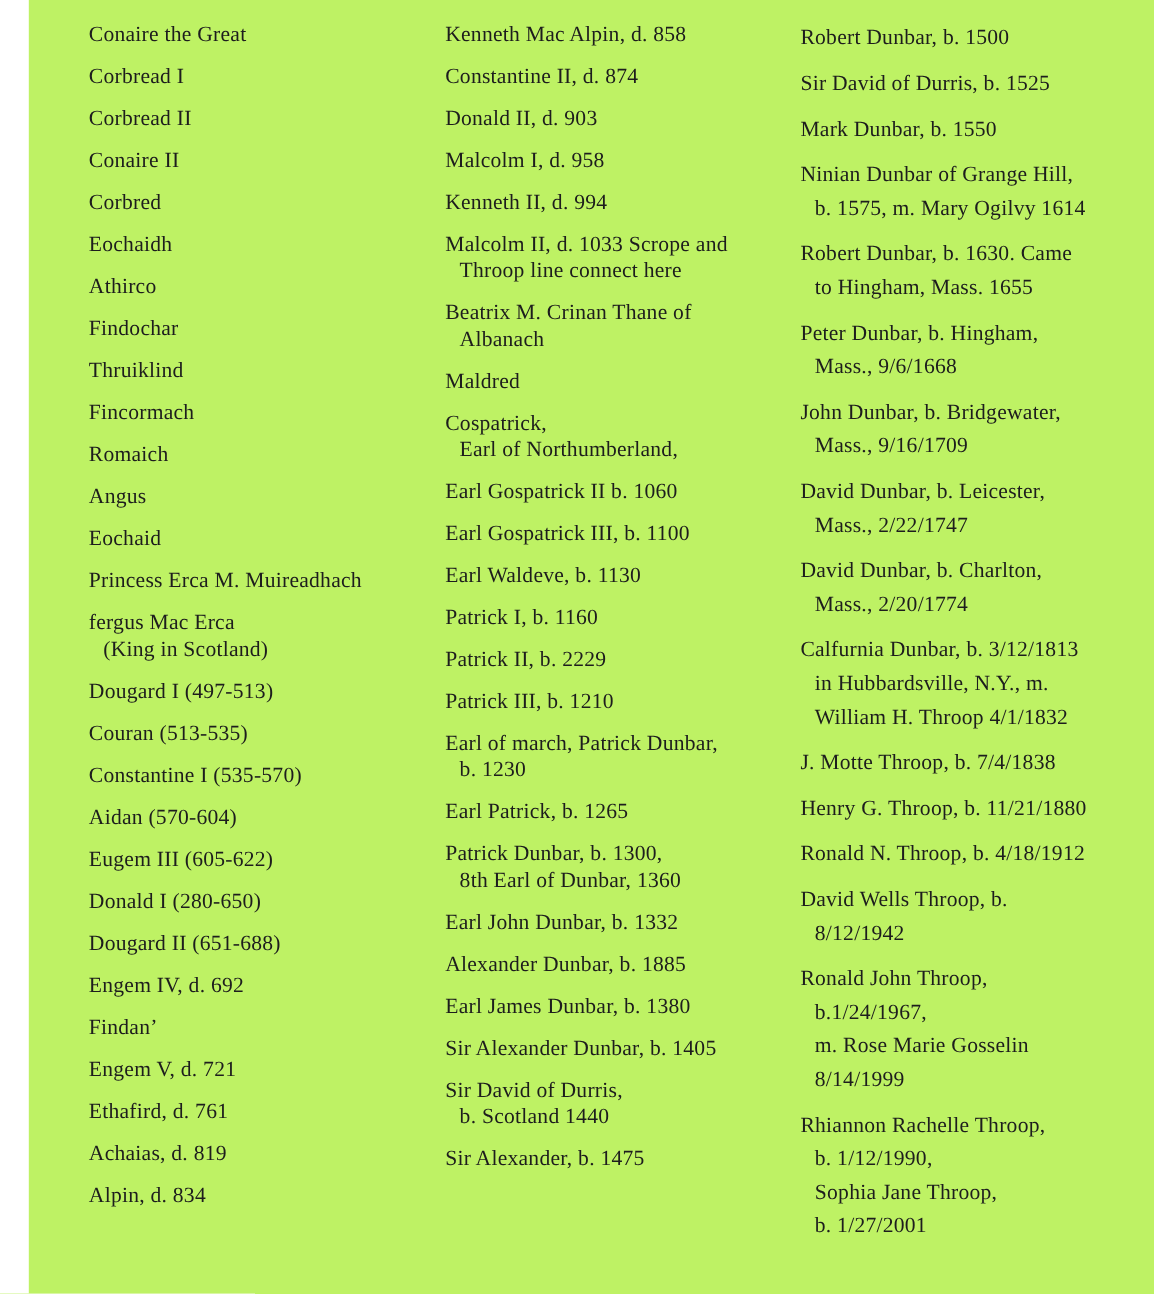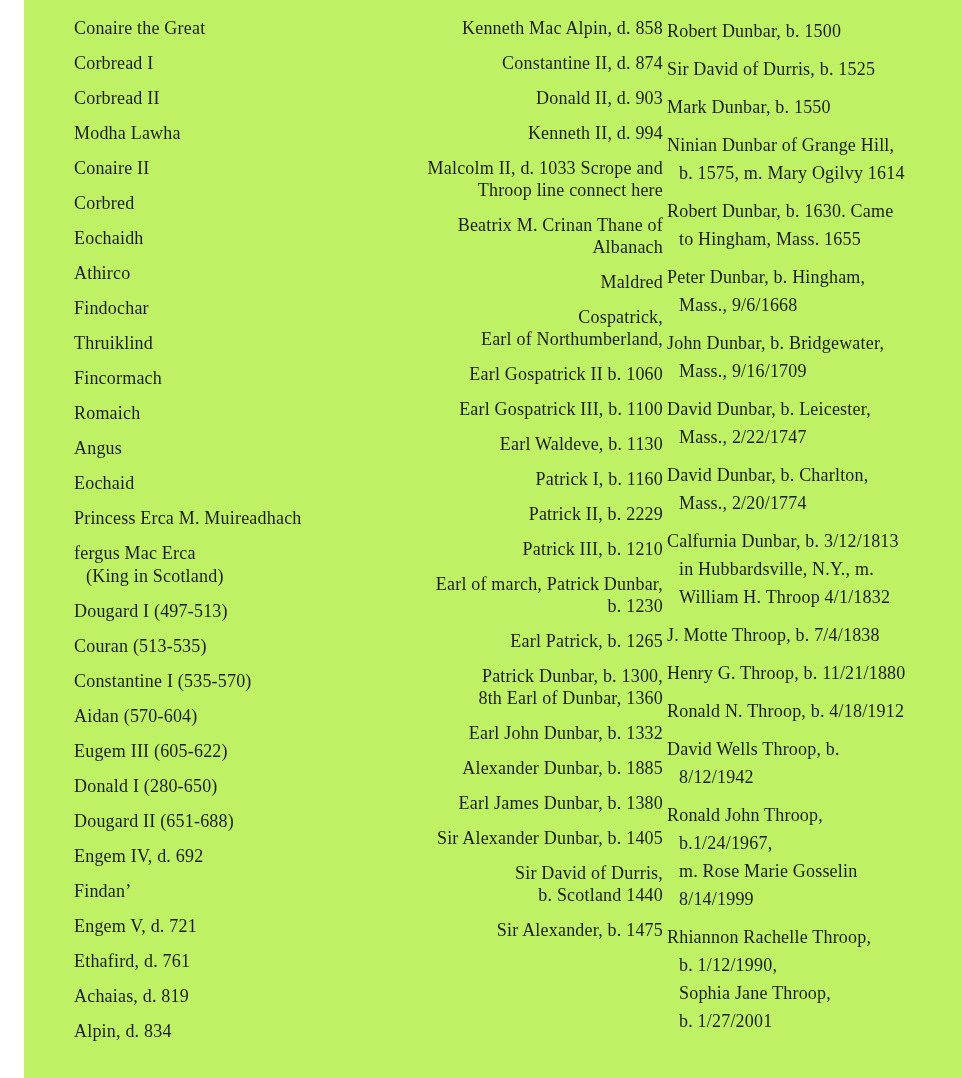--- a/index.html
+++ b/index.html
@@ -24,21 +24,21 @@
     font-size: 18px;
     letter-spacing: 0.2px;
   }
   .col-1 { left: 50px;  width: 292px; }
   .col-2 { left: 347px; width: 292px; }
   .col-3 { left: 643px; width: 315px; }
 
   .col-1 .entry { margin-bottom: 12px; }
   .col-1 .line  { line-height: 23px; }
 
-  .col-2 .entry { margin-bottom: 13px; text-align: right; }
+  .col-2 .entry { margin-bottom: 13px; }
   .col-2 .line  { line-height: 22px; }
 
   .col-3 .entry { margin-bottom: 10px; }
   .col-3 .line  { line-height: 28px; }
 
   .entry { white-space: normal; }
   .line { }
   .line.cont { padding-left: 12px; }
 </style>
 </head>
@@ -49,23 +49,20 @@
       <div class="entry">
         <div class="line">Conaire the Great</div>
       </div>
       <div class="entry">
         <div class="line">Corbread I</div>
       </div>
       <div class="entry">
         <div class="line">Corbread II</div>
       </div>
       <div class="entry">
-        <div class="line">Modha Lawha</div>
-      </div>
-      <div class="entry">
         <div class="line">Conaire II</div>
       </div>
       <div class="entry">
         <div class="line">Corbred</div>
       </div>
       <div class="entry">
         <div class="line">Eochaidh</div>
       </div>
       <div class="entry">
         <div class="line">Athirco</div>
@@ -137,20 +134,23 @@
     </div>
   <div class="col col-2">
       <div class="entry">
         <div class="line">Kenneth Mac Alpin, d. 858</div>
       </div>
       <div class="entry">
         <div class="line">Constantine II, d. 874</div>
       </div>
       <div class="entry">
         <div class="line">Donald II, d. 903</div>
+      </div>
+      <div class="entry">
+        <div class="line">Malcolm I, d. 958</div>
       </div>
       <div class="entry">
         <div class="line">Kenneth II, d. 994</div>
       </div>
       <div class="entry">
         <div class="line">Malcolm II, d. 1033 Scrope and</div>
         <div class="line cont">Throop line connect here</div>
       </div>
       <div class="entry">
         <div class="line">Beatrix M. Crinan Thane of</div>

